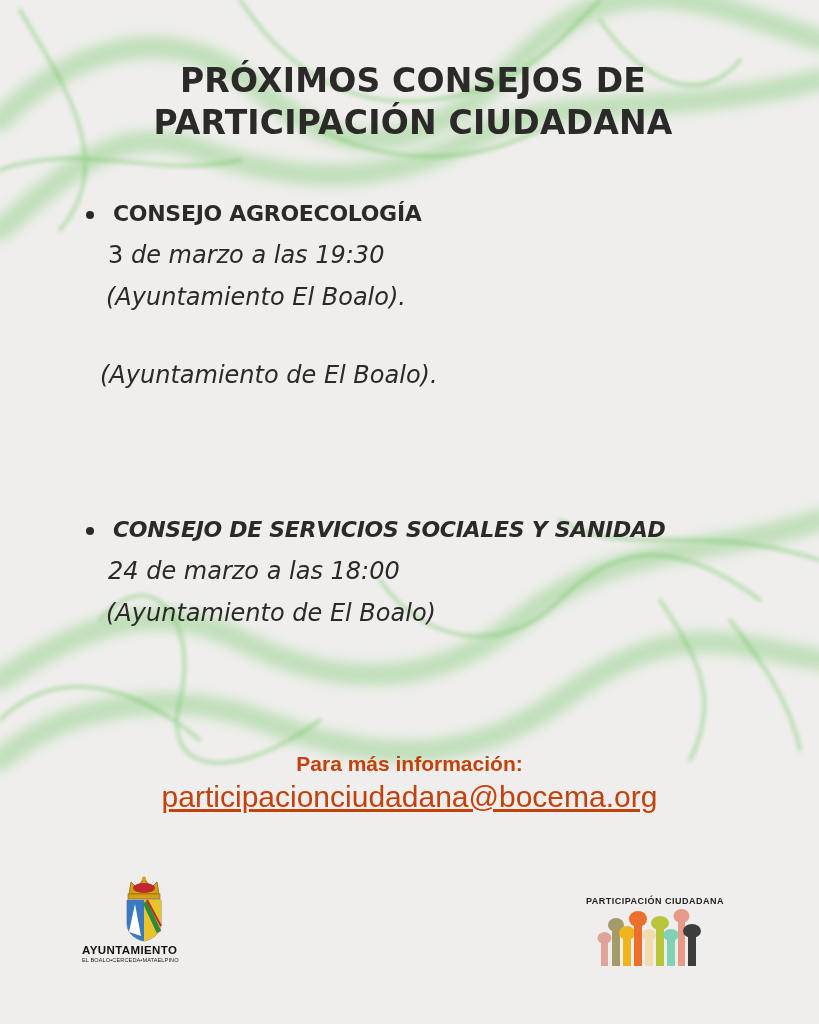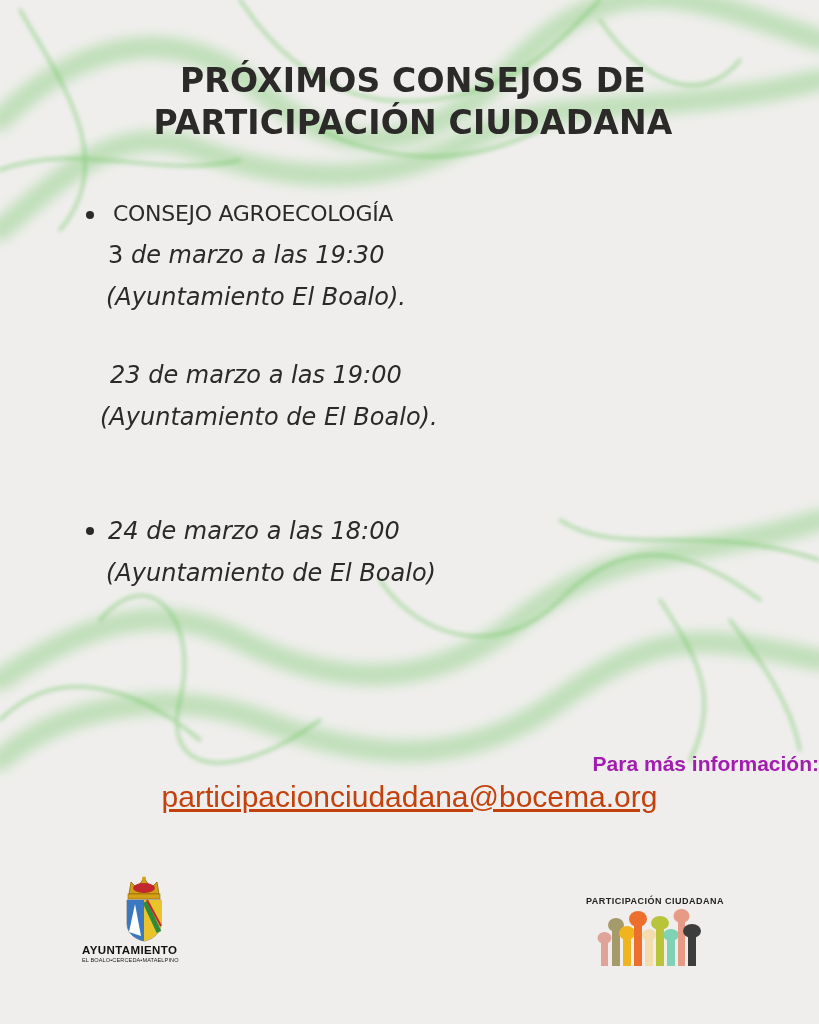--- a/index.html
+++ b/index.html
@@ -13,37 +13,37 @@
     .content { position: absolute; inset: 0; z-index: 1; }
 
     .title {
       position: absolute; left: 0; right: 0; top: 60px;
       text-align: center; font-weight: bold; font-size: 33px; line-height: 42px;
       letter-spacing: 0.2px; color: #2b2a29; padding-left: 7px;
     }
     .events { position: absolute; left: 86px; top: 194px; width: 700px; }
     .event { position: relative; margin-bottom: 0; }
     .event-head {
-      font-weight: normal; font-size: 22px; line-height: 40px; color: #2b2a29;
+      font-weight: bold; font-size: 22px; line-height: 40px; color: #2b2a29;
       padding-left: 27px; position: relative; white-space: nowrap; letter-spacing: -0.3px;
     }
     .event-head .bullet {
       position: absolute; left: 0; top: 17px; width: 8px; height: 8px; border-radius: 50%;
       background: #2b2a29;
     }
     .event-head.italic { font-style: italic; }
     .event-line {
       font-style: italic; font-size: 24px; line-height: 42px; color: #2b2a29; white-space: nowrap;
     }
     .upright { font-style: normal; }
 
     .info { position: absolute; left: 0; right: 0; top: 748px; text-align: center; }
     .info-label {
       font-family: "Liberation Sans", sans-serif; font-weight: bold; font-size: 21px;
-      color: #a21caf; line-height: 32px; text-align: right;
+      color: #c2410c; line-height: 32px;
     }
     .info-email {
       font-family: "Liberation Sans", sans-serif; font-weight: normal; font-size: 30px;
       color: #c2410c; text-decoration: underline; line-height: 34px; cursor: pointer;
     }
 
     .logo-left { position: absolute; left: 82px; top: 876px; width: 124px; text-align: left; }
     .logo-left .crest { display: block; margin: 0 auto; }
     .logo-left .name {
       font-weight: bold; font-size: 11.5px; letter-spacing: 0.4px; color: #111; margin-top: 2px;
@@ -110,29 +110,27 @@
         <span class="bullet"></span>
         <span>CONSEJO AGROECOLOGÍA</span>
       </div>
       <div class="event-line" style="padding-left:22px;">
         <span class="upright">3</span><span style="white-space:pre;margin-top:7px;"> de marzo a las 19:30</span>
       </div>
       <div class="event-line" style="padding-left:20px;">(Ayuntamiento El Boalo).</div>
     </div>
 
     <div class="event" style="height:156px;">
-      <div class="event-line" style="padding-left:24px;">
-        <span>23</span><span style="white-space:pre;"> de marzo a las 19:00</span>
-      </div>
       <div class="event-line" style="padding-left:14px;">(Ayuntamiento de El Boalo).</div>
     </div>
 
     <div class="event">
       <div class="event-head italic">
         <span class="bullet"></span>
+        <span>CONSEJO DE SERVICIOS SOCIALES Y SANIDAD</span>
       </div>
       <div class="event-line" style="padding-left:22px;">
         <span>24</span><span style="white-space:pre;text-align:center;"> de marzo a las 18:00</span>
       </div>
       <div class="event-line" style="padding-left:20px;">(Ayuntamiento de El Boalo)</div>
     </div>
   </div>
 
   <div class="info">
     <div class="info-label">Para más información:</div>

